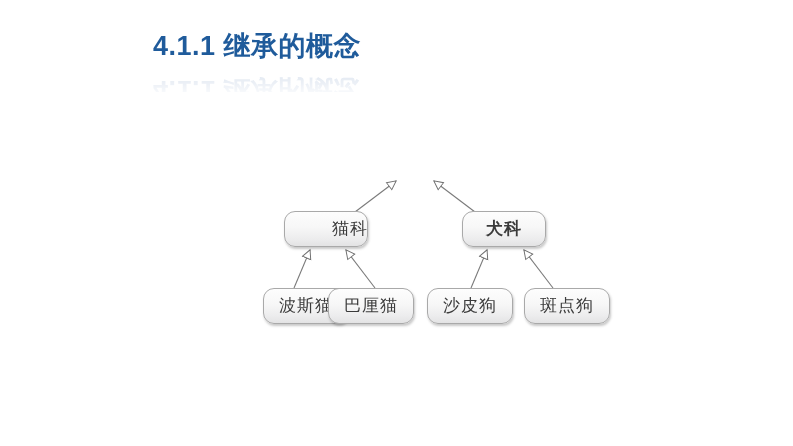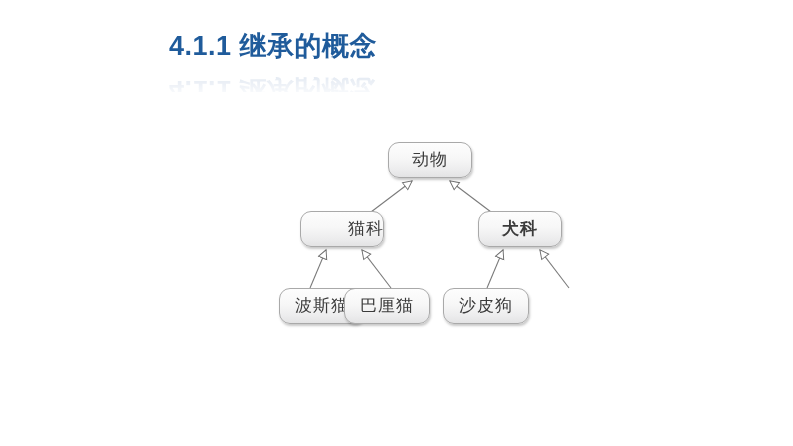--- a/index.html
+++ b/index.html
@@ -10,21 +10,21 @@
   body {
     width: 793px;
     height: 446px;
     overflow: hidden;
     font-family: "Liberation Sans", "DejaVu Sans", sans-serif;
     position: relative;
   }
 
   #slide {
     position: absolute;
-    left: 16px; top: 0;
+    left: 0; top: 0;
     width: 661px;
     height: 446px;
     background: #ffffff;
     overflow: hidden;
   }
 
   
   .title-block {
     position: absolute;
     left: 153px;
@@ -134,23 +134,20 @@
         <line x1="294" y1="288" x2="310" y2="250"></line>
 
         <line x1="375" y1="288" x2="346" y2="250"></line>
 
         <line x1="471" y1="288" x2="487" y2="250"></line>
 
         <line x1="553" y1="288" x2="524" y2="250"></line>
       </g>
     </svg>
 
-    <div class="node" style="left:372px; top:142px; width:84px; height:36px;">
-      <span class="node-label">动物</span>
-    </div>
 
     <div class="node" style="left:284px; top:211px; width:84px; height:36px;padding-left:48px;">
       <span class="node-label">猫科</span>
     </div>
 
     <div class="node" style="left:462px; top:211px; width:84px; height:36px;font-weight:bold;">
       <span class="node-label">犬科</span>
     </div>
 
     <div class="node" style="left:231px; top:288px; width:86px; height:36px;margin-left:32px;">
@@ -158,15 +155,18 @@
     </div>
 
     <div class="node" style="left:328px; top:288px; width:86px; height:36px;">
       <span class="node-label">巴厘猫</span>
     </div>
 
     <div class="node" style="left:427px; top:288px; width:86px; height:36px;">
       <span class="node-label">沙皮狗</span>
     </div>
 
+    <div class="node" style="left:524px; top:288px; width:86px; height:36px;">
+      <span class="node-label">斑点狗</span>
+    </div>
 
   </div>
 </div>
 
 </body></html>

